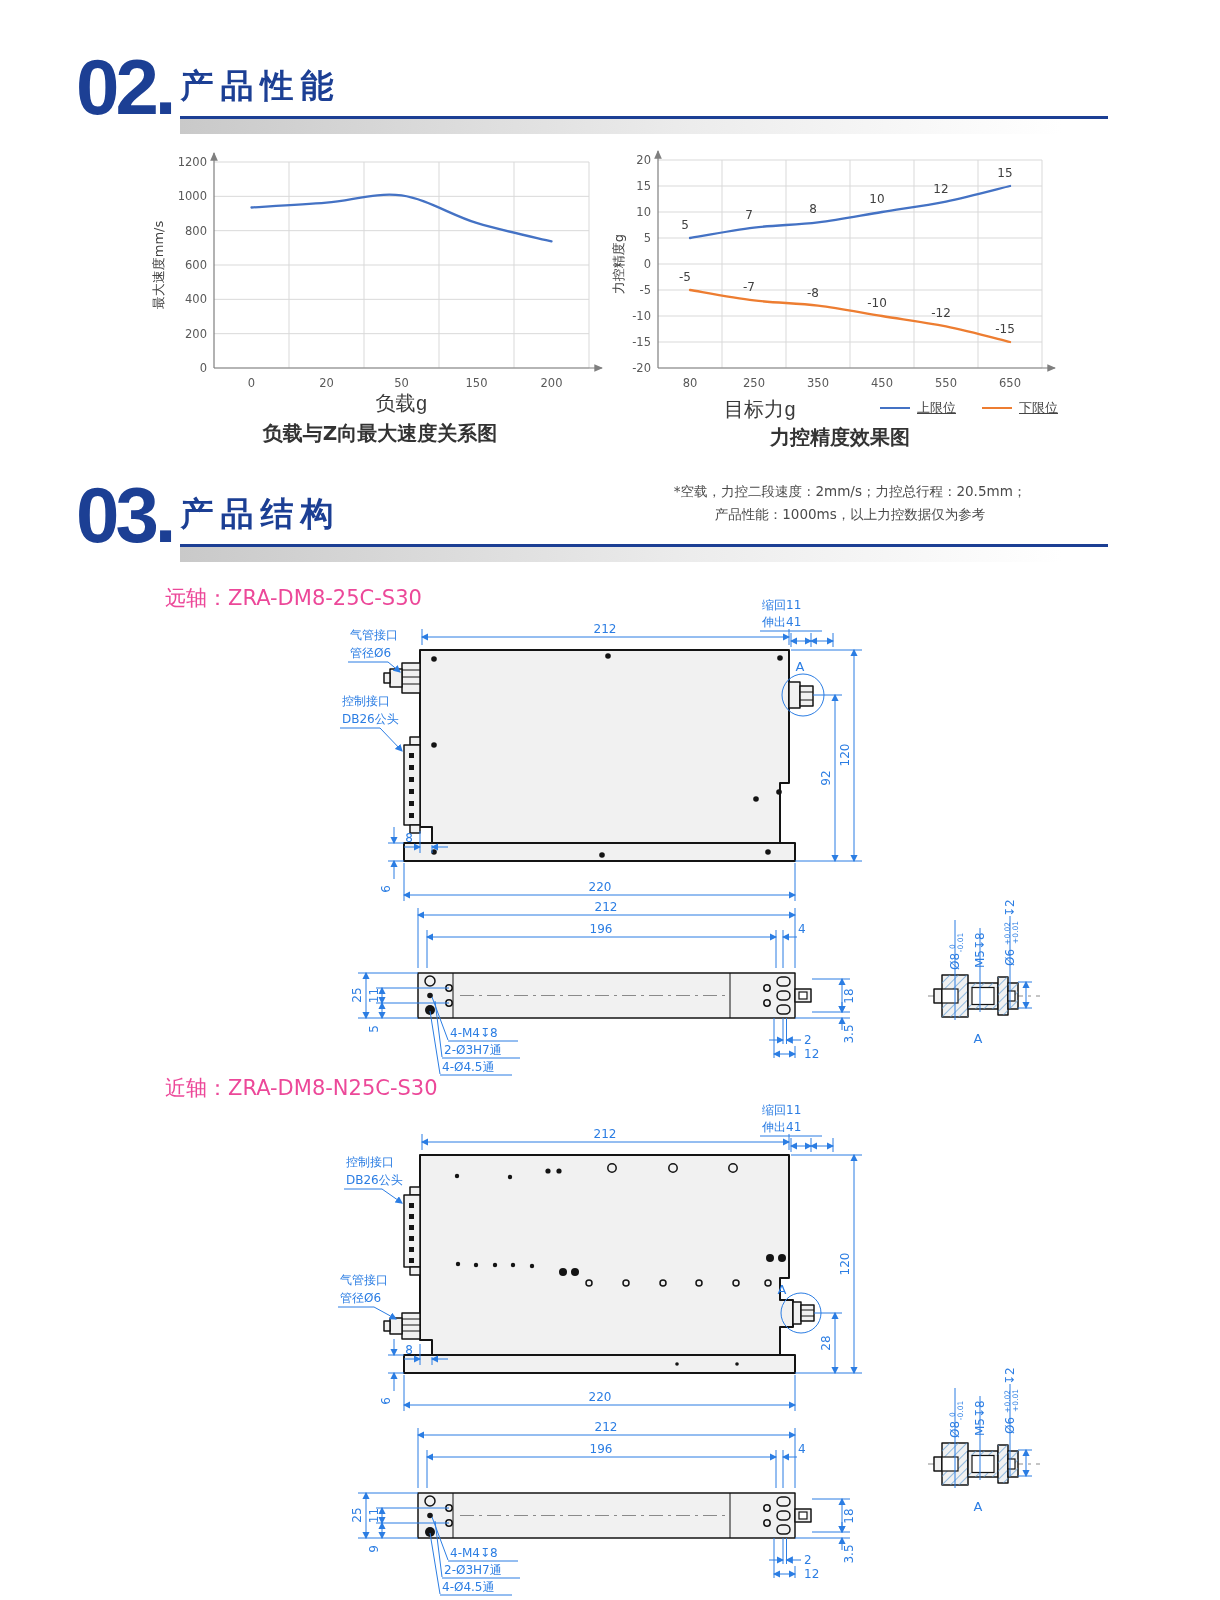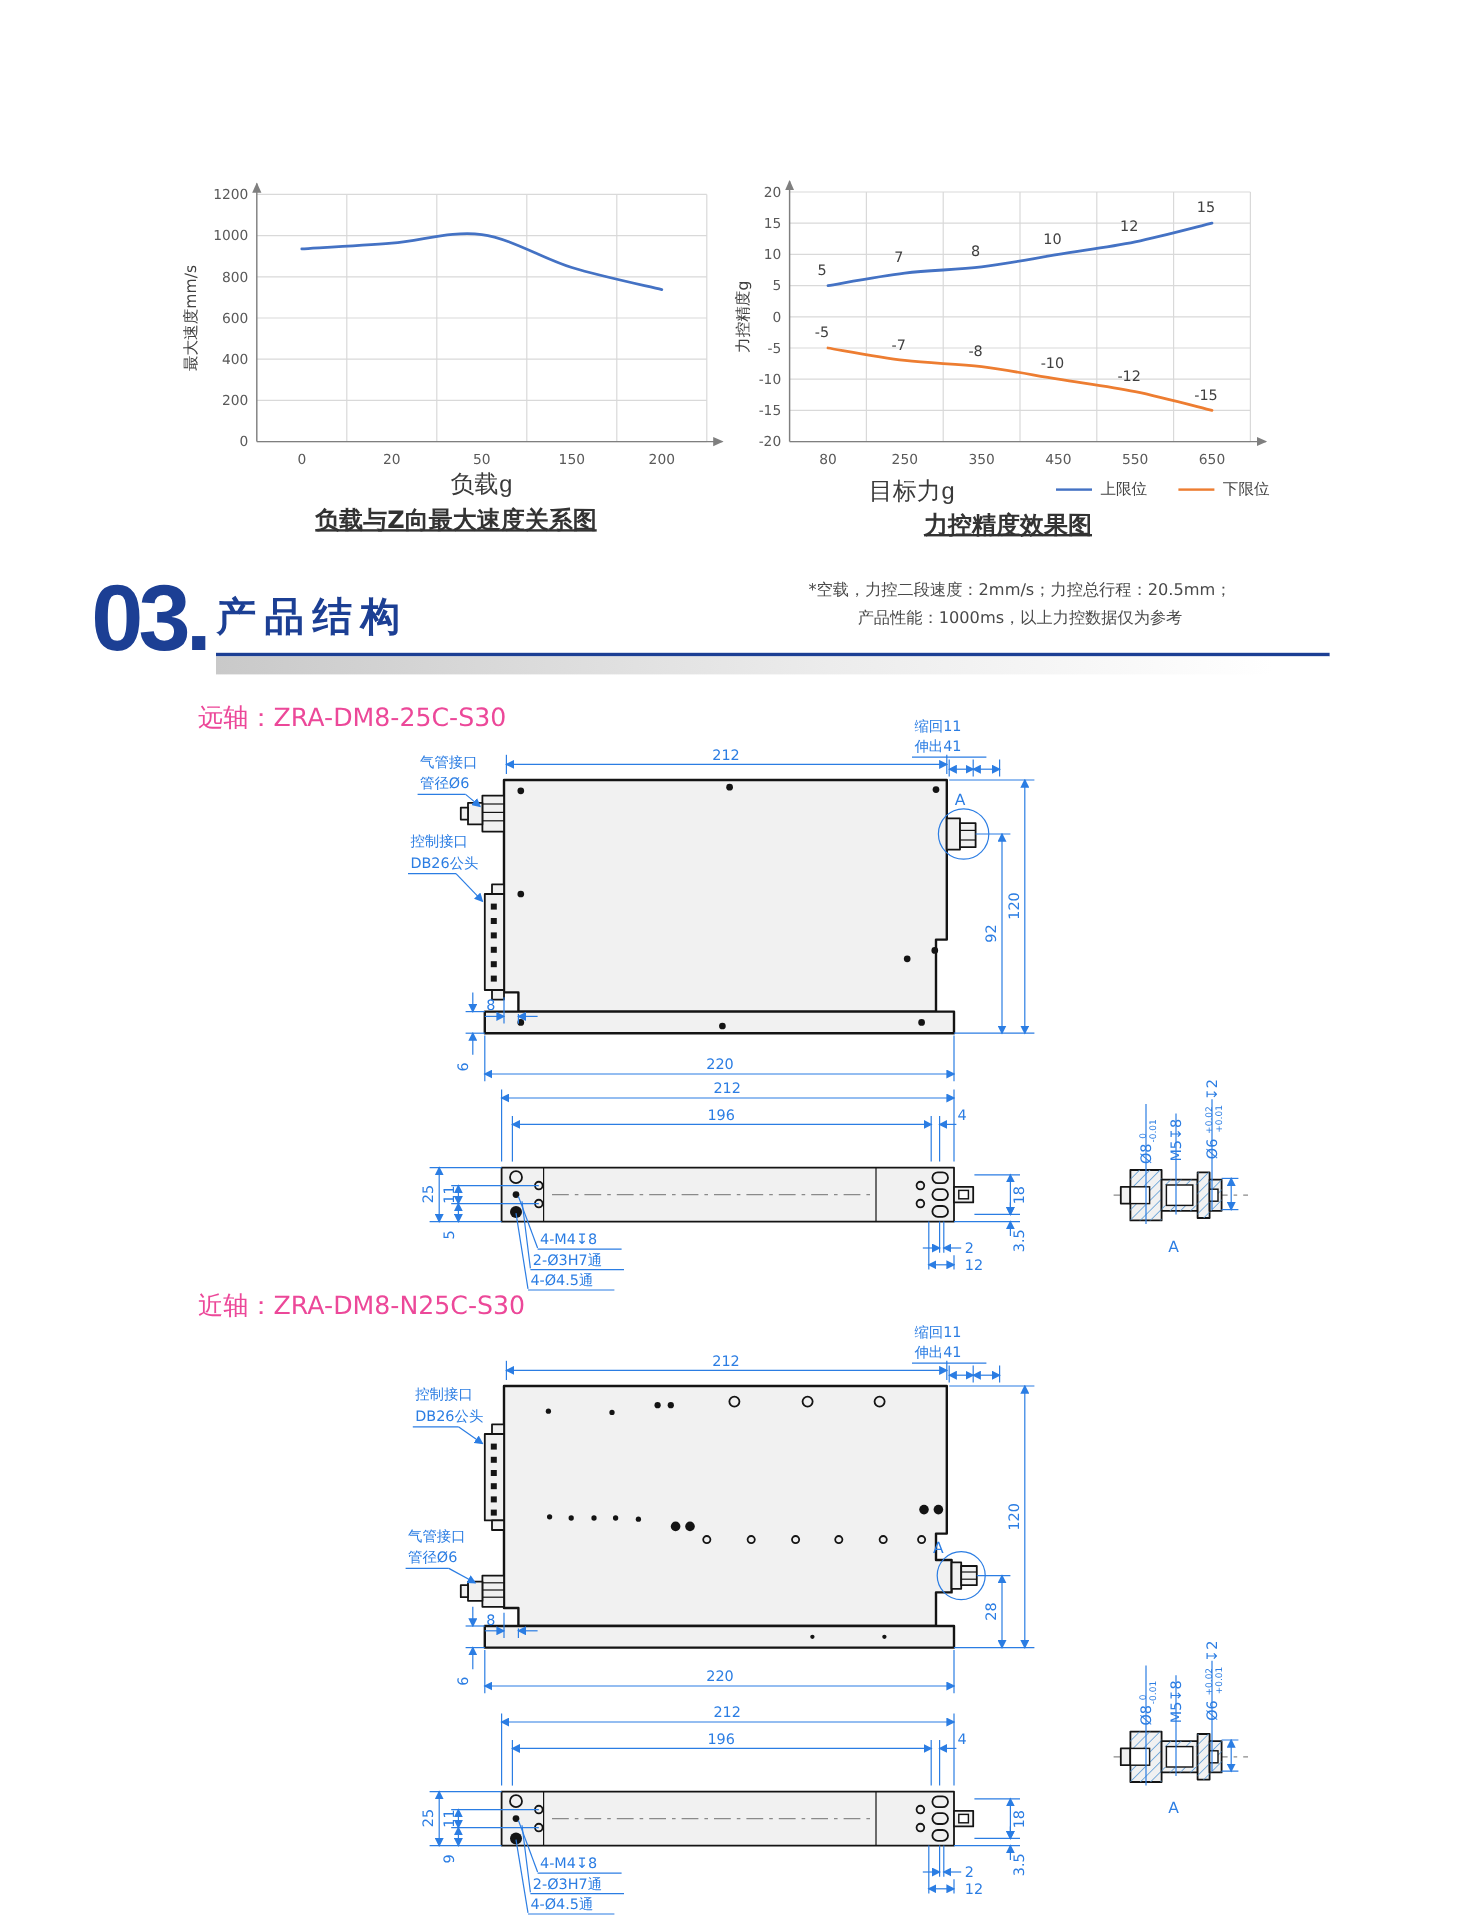--- a/index.html
+++ b/index.html
@@ -12,23 +12,23 @@
            font-family:"Liberation Sans",sans-serif;}
   .sec-body{margin-left:8px;padding-top:12px;}
   .sec-title{font-size:33px;font-weight:700;color:#1c3f94;letter-spacing:7px;display:block;}
   .sec-rule{width:928px;height:3px;background:#1c3f94;margin-top:7px;}
   .sec-bar{width:928px;height:15px;background:linear-gradient(to right,#c9c9c9,#ececec 55%,#ffffff 95%);}
   
   .axis-tick{font-size:11.5px;fill:#595959;font-family:"DejaVu Sans","Liberation Sans",sans-serif;}
   .axis-title{font-size:13px;fill:#404040;}
   .dlabel{font-size:12px;fill:#404040;}
   .chart-xlabel{position:absolute;text-align:center;font-size:20px;color:#3a3a3a;font-family:Liberation Mono, monospace;}
-  .chart-title{position:absolute;text-align:center;font-size:20px;font-weight:600;color:#333;text-decoration:underline;}
+  .chart-title{position:absolute;text-align:center;font-size:20px;font-weight:600;color:#333;}
   .chart-note{position:absolute;text-align:center;font-size:13.5px;color:#4a4a4a;margin-top:32px;}
-  .legend{position:absolute;display:flex;gap:26px;font-size:13px;color:#444;}
+  .legend{position:absolute;display:flex;gap:26px;font-size:13px;color:#444;text-decoration:underline;}
   .legend-item{display:flex;align-items:center;gap:7px;}
   .legend-line{display:inline-block;width:30px;height:0;border-top:2.5px solid #888;}
   
   .dwg-title{position:absolute;font-size:21px;color:#ec4899;}
   svg .dim{font-size:12px;fill:#2b7de3;font-family:"DejaVu Sans","Liberation Sans",sans-serif;}
   svg .dimc{text-anchor:middle;}
   svg .tol{font-size:7.5px;}
   svg .dl{stroke:#2b7de3;stroke-width:1;fill:none;}
   svg .ol{fill:#f1f1f1;stroke:#141414;stroke-width:2;stroke-linejoin:round;}
   svg .ol1{fill:#f1f1f1;stroke:#141414;stroke-width:1.5;stroke-linejoin:round;}
@@ -50,20 +50,28 @@
         <path d="M0,1L9,5L0,9z" fill="#7f7f7f"></path>
       </marker>
     <pattern id="hatch" width="6" height="6" patternUnits="userSpaceOnUse" patternTransform="rotate(45)">
       <line x1="0" y1="0" x2="0" y2="6" stroke="#5b9bd5" stroke-width="1.3"></line>
     </pattern>
   </defs>
 </svg>
 
 <div id="page">
 
+  <div class="section" style="top:52px">
+    <span class="sec-num">02.</span>
+    <div class="sec-body">
+      <span class="sec-title">产品性能</span>
+      <div class="sec-rule"></div>
+      <div class="sec-bar"></div>
+    </div>
+  </div>
 
   <svg id="chart-svg-0" class="abs" style="left:150px;top:148px" width="455" height="250">
       <line x1="64" y1="220" x2="439" y2="220" stroke="#d9d9d9" stroke-width="1"></line>
       <text x="57" y="224" text-anchor="end" class="axis-tick">0</text>
       <line x1="64" y1="185.66666666666669" x2="439" y2="185.66666666666669" stroke="#d9d9d9" stroke-width="1"></line>
       <text x="57" y="189.66666666666669" text-anchor="end" class="axis-tick">200</text>
       <line x1="64" y1="151.33333333333334" x2="439" y2="151.33333333333334" stroke="#d9d9d9" stroke-width="1"></line>
       <text x="57" y="155.33333333333334" text-anchor="end" class="axis-tick">400</text>
       <line x1="64" y1="117" x2="439" y2="117" stroke="#d9d9d9" stroke-width="1"></line>
       <text x="57" y="121" text-anchor="end" class="axis-tick">600</text>

